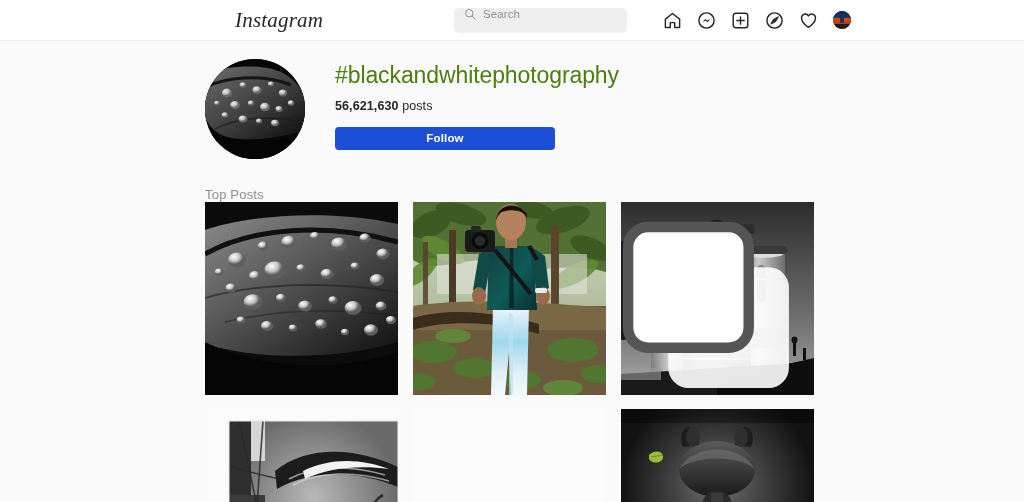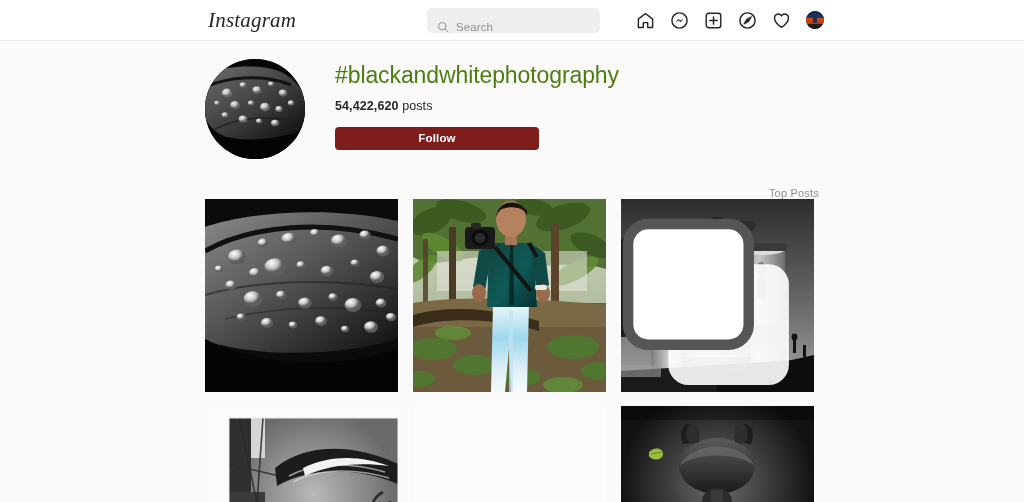--- a/index.html
+++ b/index.html
@@ -12,20 +12,21 @@
     -webkit-font-smoothing: antialiased;
   }
 
   
   .navbar {
     position: relative;
     width: 1024px;
     height: 41px;
     background: #ffffff;
     border-bottom: 1px solid #efefef;
+    padding-left: 27px;
   }
   .nav-inner {
     position: relative;
     width: 1024px;
     height: 40px;
   }
   .logo {
     position: absolute;
     left: 208px;
     top: 50%;
@@ -39,21 +40,21 @@
   }
   .search-box {
     position: absolute;
     left: 427px;
     top: 8px;
     width: 173px;
     height: 25px;
     background: #efefef;
     border-radius: 5px;
     display: flex;
-    align-items: flex-end;
+    align-items: flex-start;
     padding-left: 10px;
     gap: 7px;
   }
   .search-icon { width: 12px; height: 12px; flex: none; display: block; }
   .search-placeholder {
     font-size: 11.5px;
     color: #8e8e8e;
     letter-spacing: 0.1px;
   }
   .nav-icons {
@@ -141,41 +142,40 @@
     margin-top: 11px;
     font-size: 12.5px;
     color: #262626;
     letter-spacing: 0.1px;
   }
   .hash-counts .num { font-weight: 700; }
   .hash-counts .lbl { font-weight: 400; text-align: right; }
   .follow-btn {
     display: block;
     margin-top: 14px;
-    width: 204px;
+    width: 220px;
     height: 23px;
     line-height: 23px;
     text-align: center;
-    background: #7f1d1d;
+    background: #1d4ed8;
     color: #ffffff;
     border: none;
     border-radius: 4px;
     font-size: 11.5px;
     font-weight: 700;
     cursor: pointer;
     font-family: "Liberation Sans", sans-serif;
     letter-spacing: 0.15px;
   }
 
   .section-label {
     margin-top: 6px;
-    font-size: 11px;
+    font-size: 13px;
     color: #8e8e8e;
     letter-spacing: 0.2px;
-    text-align: right;
   }
 
   
   .grid {
     display: grid;
     grid-template-columns: repeat(3, 193px);
     gap: 14px 15px;
   }
   .tile {
     position: relative;
@@ -288,21 +288,21 @@
               <ellipse cx="86" cy="44" rx="3.2" ry="2.7"></ellipse>
             <ellipse cx="12" cy="44" rx="2.8" ry="2.3"></ellipse>
           </g>
           <path d="M-4 72 C24 84 62 86 104 74 L104 104 L-4 104 Z" fill="#040404"></path>
         </svg>
       </div>
 
       <div class="hash-info">
         <h1 class="hash-title">#blackandwhitephotography</h1>
         <div class="hash-counts">
-          <span class="num">54,422,620</span>
+          <span class="num">56,621,630</span>
           <span class="lbl">posts</span>
         </div>
         <button class="follow-btn">Follow</button>
       </div>
     </div>
 
     <div class="section-label">Top Posts</div>
 
     <div class="grid">
 

